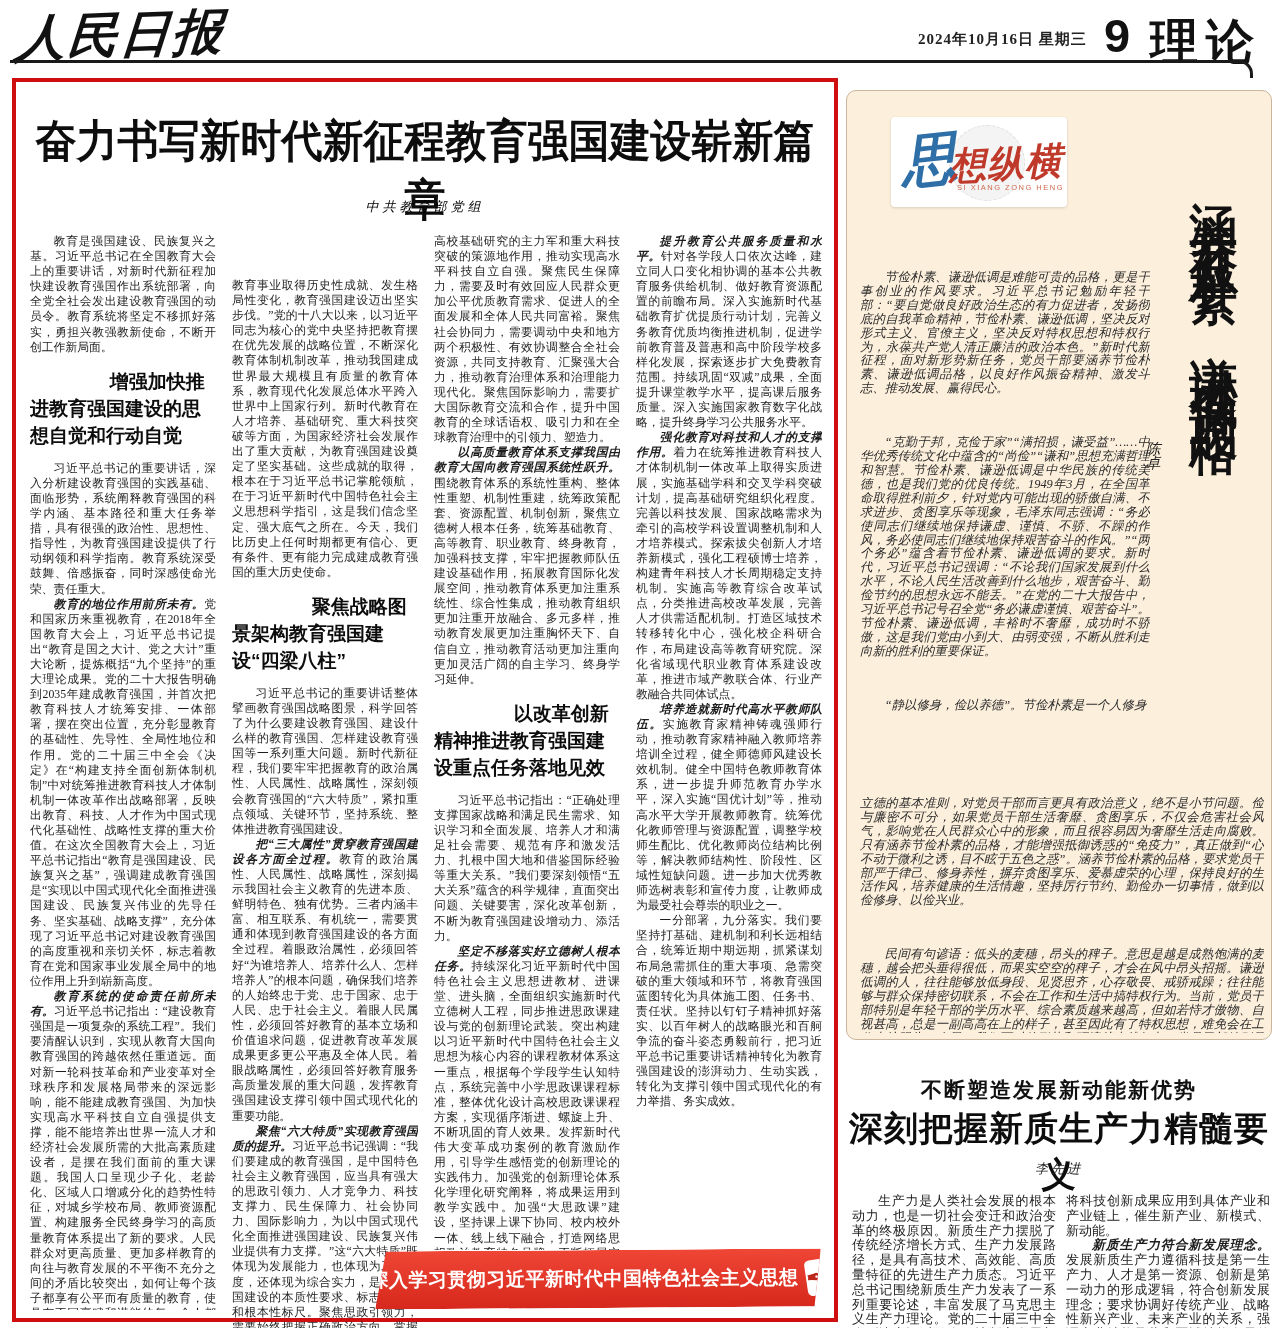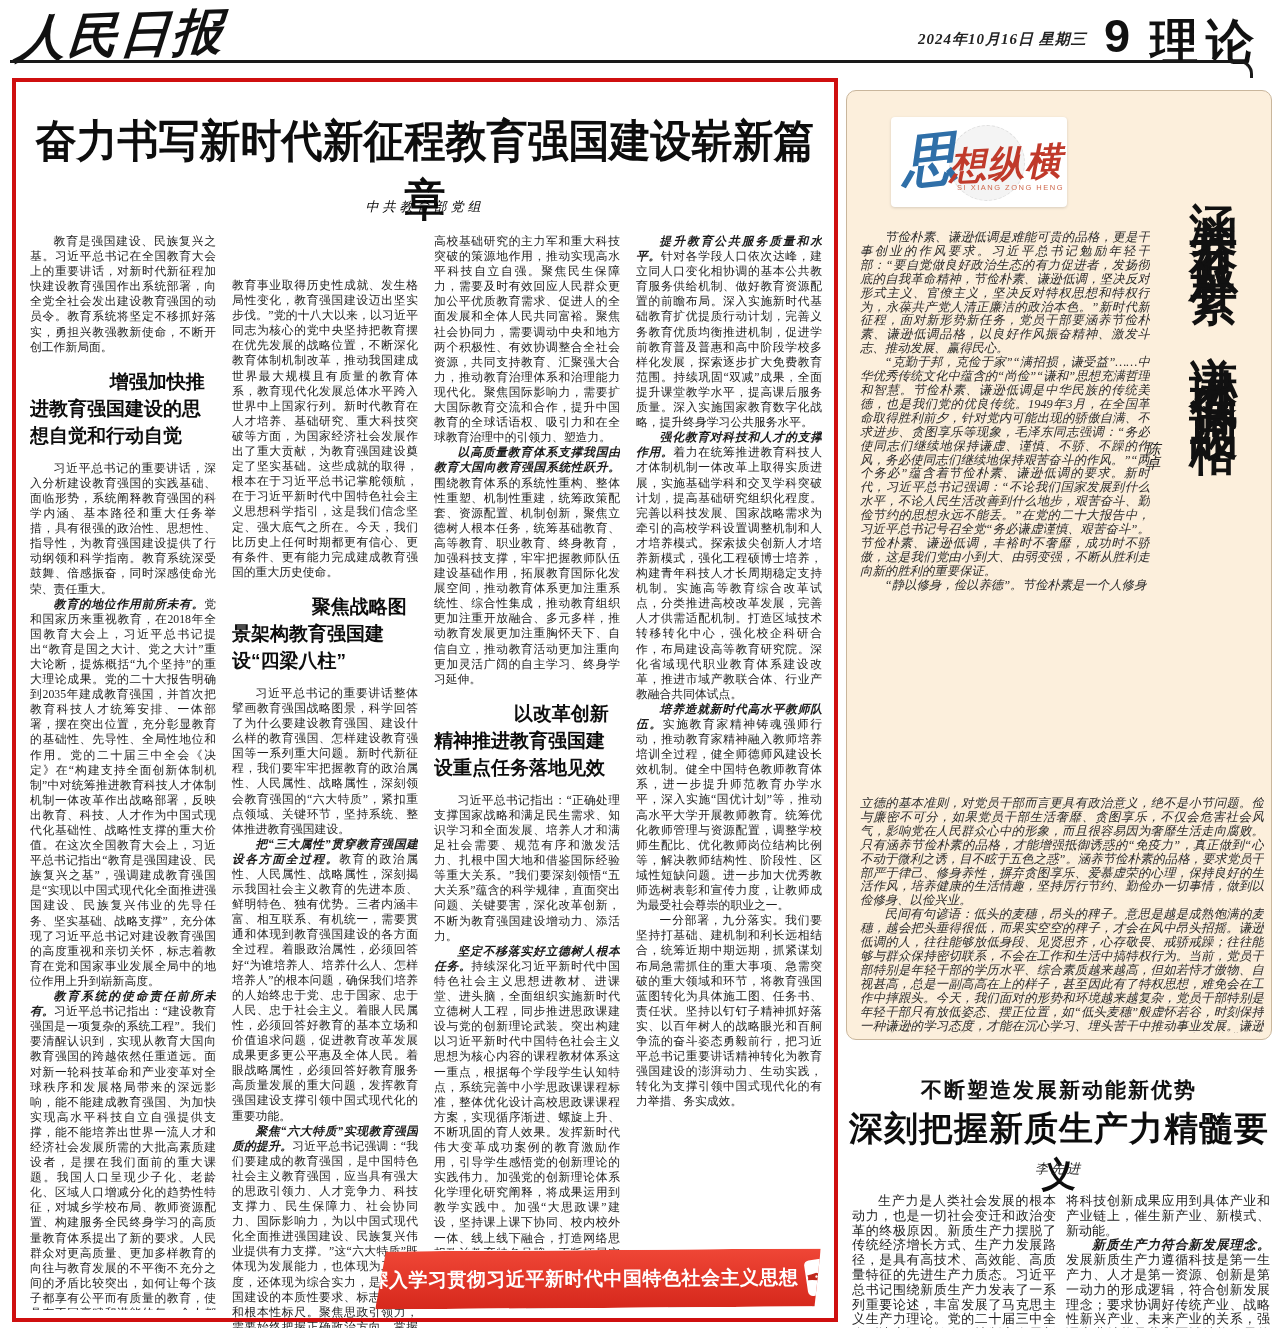--- a/index.html
+++ b/index.html
@@ -1,21 +1,21 @@
 <!DOCTYPE html>
 <html><head>
 <meta charset="utf-8">
 <style>
   html,body{margin:0;padding:0;background:#d8d8d6;}
   .page{position:relative;width:1280px;height:1328px;background:#ffffff;overflow:hidden;
         font-family:"Liberation Serif","DejaVu Serif",serif;color:#1c1c1c;}
   
   .masthead{position:absolute;left:16px;top:2px;font-size:50px;font-weight:900;font-style:italic;
             font-family:"DejaVu Serif",serif;transform:skewX(-6deg) rotate(-2deg);letter-spacing:2px;color:#111;}
-  .dateline{position:absolute;left:918px;top:30px;font-size:15px;font-weight:700;letter-spacing:1px;color:#222;font-style:italic;}
+  .dateline{position:absolute;left:918px;top:30px;font-size:15px;font-weight:700;letter-spacing:1px;color:#222;}
   .pagenum{position:absolute;left:1104px;top:8px;font-size:47px;font-weight:700;
            font-family:"Liberation Sans",sans-serif;color:#111;}
   .secname{position:absolute;left:1150px;top:10px;font-size:48px;font-weight:900;letter-spacing:8px;
            font-family:"Liberation Sans",sans-serif;color:#111;}
   .frameline{position:absolute;left:10px;top:60px;width:1240px;height:15px;
              border-top:3px solid #1a1a1a;border-right:3px solid #1a1a1a;border-top-right-radius:14px;}
   
   .mainbox{position:absolute;left:12px;top:78px;width:818px;height:1236px;
            border:4px solid #cf0f0f;background:#fff;}
   .m-headline{position:absolute;left:0;top:34px;width:100%;text-align:center;font-size:41px;font-weight:900;
@@ -52,21 +52,21 @@
   .logo-sub{position:absolute;left:66px;top:66px;font-size:7.5px;letter-spacing:1.5px;color:#cf6a4f;
             font-family:"Liberation Sans",sans-serif;}
   .v-headline{position:absolute;left:336px;top:74px;height:800px;writing-mode:vertical-rl;
               font-size:47px;font-weight:900;letter-spacing:15px;color:#111;
               font-family:"Liberation Serif",serif;transform:scaleX(1.02);}
   .v-author{position:absolute;left:296px;top:338px;writing-mode:vertical-rl;font-size:15px;
             font-style:italic;letter-spacing:14px;color:#222;}
   .kai{font-style:italic;font-family:"Liberation Serif","DejaVu Serif",serif;}
   .s-body{position:absolute;text-align:justify;font-size:12.4px;line-height:13.9px;color:#2a2a2a;overflow:hidden;}
   .s-body p{margin:0;}
-  .s-body p.ind{text-indent:2em;}
+  .s-body p.ind{text-indent:2em;margin-top:40px;}
   .s-narrow{left:13px;top:140px;width:290px;height:566px;}
   .s-wide{left:13px;top:706px;width:404px;height:236px;}
   
   .bottom{position:absolute;left:846px;top:1048px;width:426px;height:280px;}
   .b-kicker{position:absolute;left:0;top:28px;width:100%;text-align:center;font-size:21px;font-weight:900;
             letter-spacing:2px;color:#111;}
   .b-headline{position:absolute;left:0;top:58px;width:100%;text-align:center;font-size:34px;font-weight:900;
               font-family:"Liberation Sans","DejaVu Sans",sans-serif;letter-spacing:1px;color:#0d0d0d;}
   .b-author{position:absolute;left:0;top:112px;width:100%;text-align:center;font-size:13px;font-style:italic;
             letter-spacing:3px;color:#222;}

